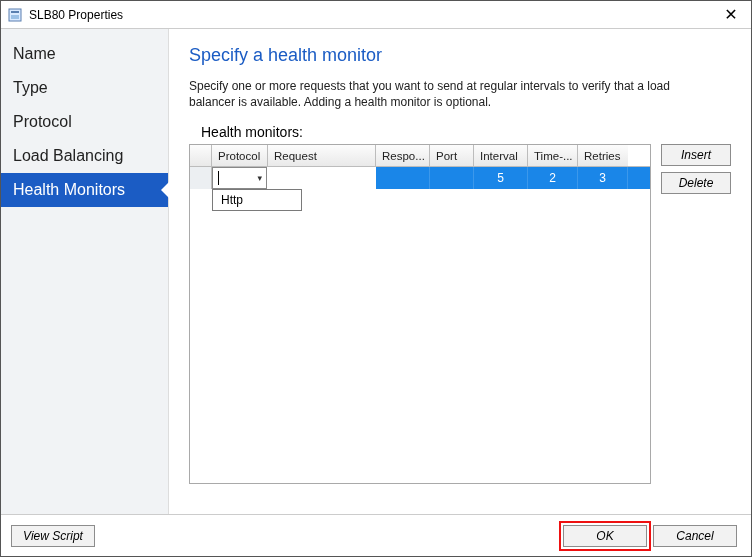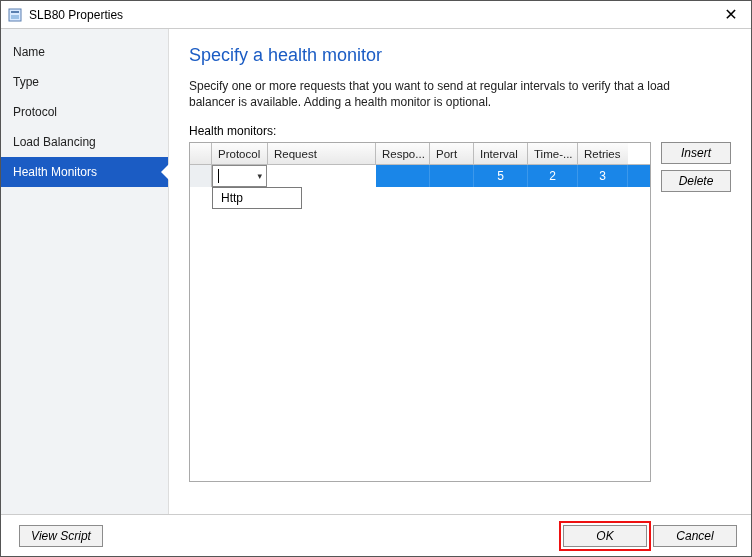--- a/index.html
+++ b/index.html
@@ -5,30 +5,30 @@
   * { box-sizing: border-box; }
   html, body { margin:0; padding:0; font-family: "Segoe UI", Tahoma, sans-serif; font-size:12px; color:#000; background:#fff; }
   .window { width:752px; height:557px; border:1px solid #555; position:relative; background:#fff; display:flex; flex-direction:column; }
   .titlebar { height:28px; display:flex; align-items:center; justify-content:space-between; border-bottom:1px solid #ccc; padding:0 0 0 6px; }
   .titlebar-left { display:flex; align-items:center; gap:6px; }
   .titlebar-icon { width:16px; height:16px; display:flex; align-items:center; justify-content:center; }
   .titlebar-title { font-size:12px; }
   .titlebar-close { width:40px; height:100%; display:flex; align-items:center; justify-content:center; font-size:16px; font-family: Arial, sans-serif; }
   .body { flex:1; display:flex; min-height:0; }
   .sidebar { width:168px; background:#f1f3f5; border-right:1px solid #ddd; padding-top:8px; display:flex; flex-direction:column; }
-  .nav-item { padding:8px 12px; font-size:12px; color:#222; position:relative; }
+  .nav-item { padding:8px 12px; font-size:16px; color:#222; position:relative; }
   .nav-item.active { background:#1b5cc4; color:#fff; }
   .nav-item.active::after {
     content:""; position:absolute; right:-1px; top:50%; transform:translateY(-50%);
     width:0; height:0; border-top:8px solid transparent; border-bottom:8px solid transparent; border-right:8px solid #fff;
   }
   .main { flex:1; padding:16px 20px 12px 20px; display:flex; flex-direction:column; min-width:0; }
   .heading { color:#1b5cc4; font-size:18px; font-weight:400; margin:0 0 12px 0; }
   .description { font-size:12px; color:#222; line-height:1.35; margin-bottom:14px; max-width:520px; }
-  .label { font-size:12px; margin-bottom:4px; }
+  .label { font-size:14px; margin-bottom:4px;margin-left:12px; }
   .grid-area { display:flex; gap:10px; align-items:flex-start; flex:1; min-height:0; }
   .grid-wrapper { flex:1; border:1px solid #a9a9a9; height:340px; display:flex; flex-direction:column; background:#fff; position:relative; }
   .grid-header { display:flex; height:22px; border-bottom:1px solid #bcbcbc; }
   .gh-cell { border-right:1px solid #bcbcbc; background:linear-gradient(#fcfcfc,#e9e9e9); display:flex; align-items:center; padding:0 6px; font-size:11.5px; color:#222; overflow:hidden; white-space:nowrap; }
   .handle  { width:22px; }
   .c-proto { width:56px; }
   .c-req   { width:108px; flex-shrink:0; }
   .c-resp  { width:54px; }
   .c-port  { width:44px; }
   .c-int   { width:54px; }
@@ -40,21 +40,21 @@
   .gr-handle { width:22px; background:#eceff2; border-right:1px solid #bcbcbc; }
   .proto-cell { width:56px; background:#fff; color:#000; position:relative; padding:0; }
   .proto-combo { width:100%; height:100%; border:1px solid #888; display:flex; align-items:center; justify-content:flex-end; padding:0 4px; background:#fff; position:relative; }
   .proto-combo .caret { margin-left:auto; font-size:9px; color:#333; }
   .proto-combo .cursor { position:absolute; left:5px; top:3px; bottom:3px; width:1px; background:#000; }
   .req-cell { width:108px; background:#fff; border:1px solid #fff; }
   .dropdown { position:absolute; left:22px; top:44px; width:90px; background:#fff; border:1px solid #7a7a7a; z-index:5; }
   .dropdown-item { padding:3px 8px; font-size:12px; }
   .side-buttons { width:70px; display:flex; flex-direction:column; gap:6px; }
   .btn { height:22px; border:1px solid #8c8c8c; background:#f2f2f2; font-size:12px; display:flex; align-items:center; justify-content:center;font-style:italic; }
-  .footer { height:42px; border-top:1px solid #ccc; display:flex; align-items:center; justify-content:space-between; padding:0 14px 0 18px; background:#fff; }
+  .footer { height:42px; border-top:1px solid #ccc; display:flex; align-items:center; justify-content:space-between; padding:0 14px 0 10px; background:#fff; }
   .footer-left .btn, .footer-right .btn { width:84px; }
   .footer-right { display:flex; gap:2px; align-items:center; }
   .ok-highlight { padding:2px; border:2.5px solid #e11; }
   .ok-highlight .btn { width:84px; }
 </style>
 </head>
 <body>
 
 <div class="window">
 

